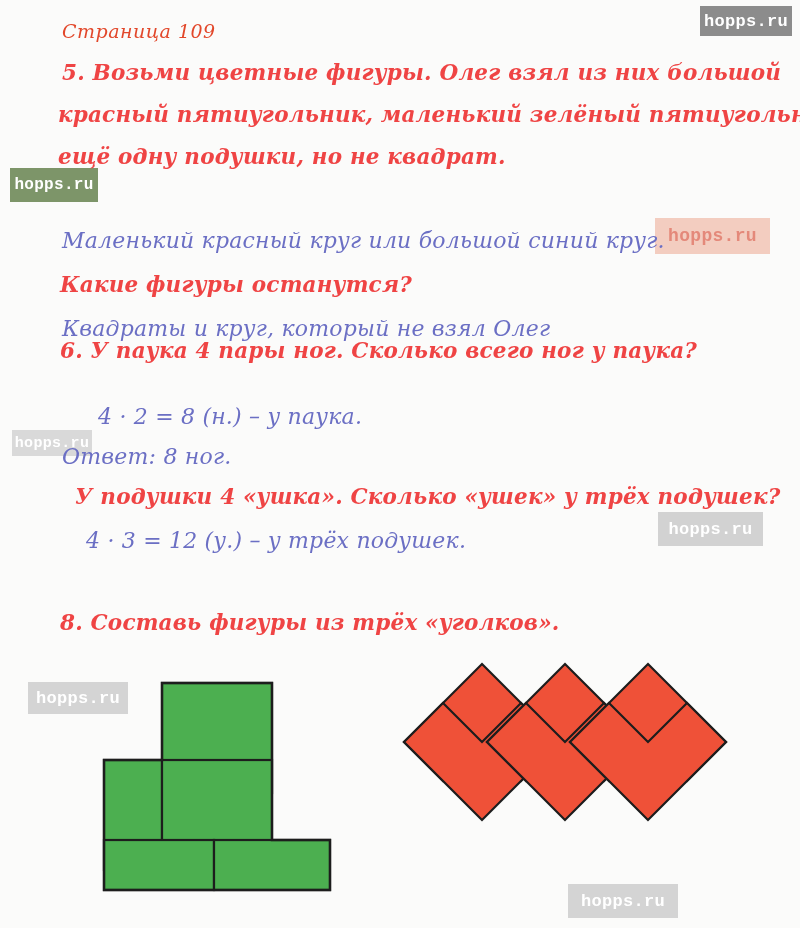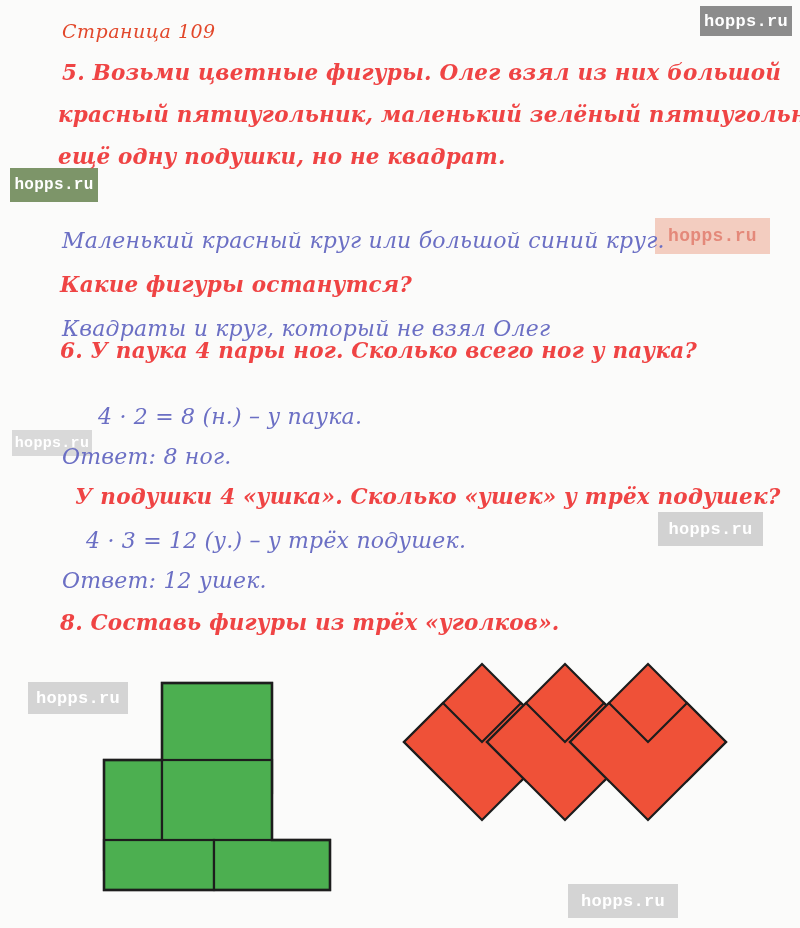--- a/index.html
+++ b/index.html
@@ -104,21 +104,20 @@
 
   <div class="line a" style="left:62px; top:316px;">Квадраты и круг, который не взял Олег</div>
   <div class="line q" style="left:60px; top:272px;">Какие фигуры останутся?</div>
 
   <div class="line q" style="left:60px; top:338px;">6. У паука 4 пары ног. Сколько всего ног у паука?</div>
   <div class="line a" style="left:62px; top:404px;margin-left:36px;">4 · 2 = 8 (н.) – у паука.</div>
   <div class="line a" style="left:62px; top:444px;">Ответ: 8 ног.</div>
 
   <div class="line q" style="left:60px; top:484px;margin-left:15px;">У подушки 4 «ушка». Сколько «ушек» у трёх подушек?</div>
   <div class="line a" style="left:62px; top:528px;margin-left:24px;">4 · 3 = 12 (у.) – у трёх подушек.</div>
-  <div class="line a" style="left:62px; top:568px;">Ответ: 12 ушек.</div>
 
   <div class="line q" style="left:60px; top:610px;">8. Составь фигуры из трёх «уголков».</div>
 
   <div class="figures">
     <svg width="800" height="278" viewBox="0 0 800 278">
 
       <g>
 
         <rect x="162" y="33" width="110" height="110" fill="#4caf50" stroke="#1d1d1d" stroke-width="2.2"></rect>
 

